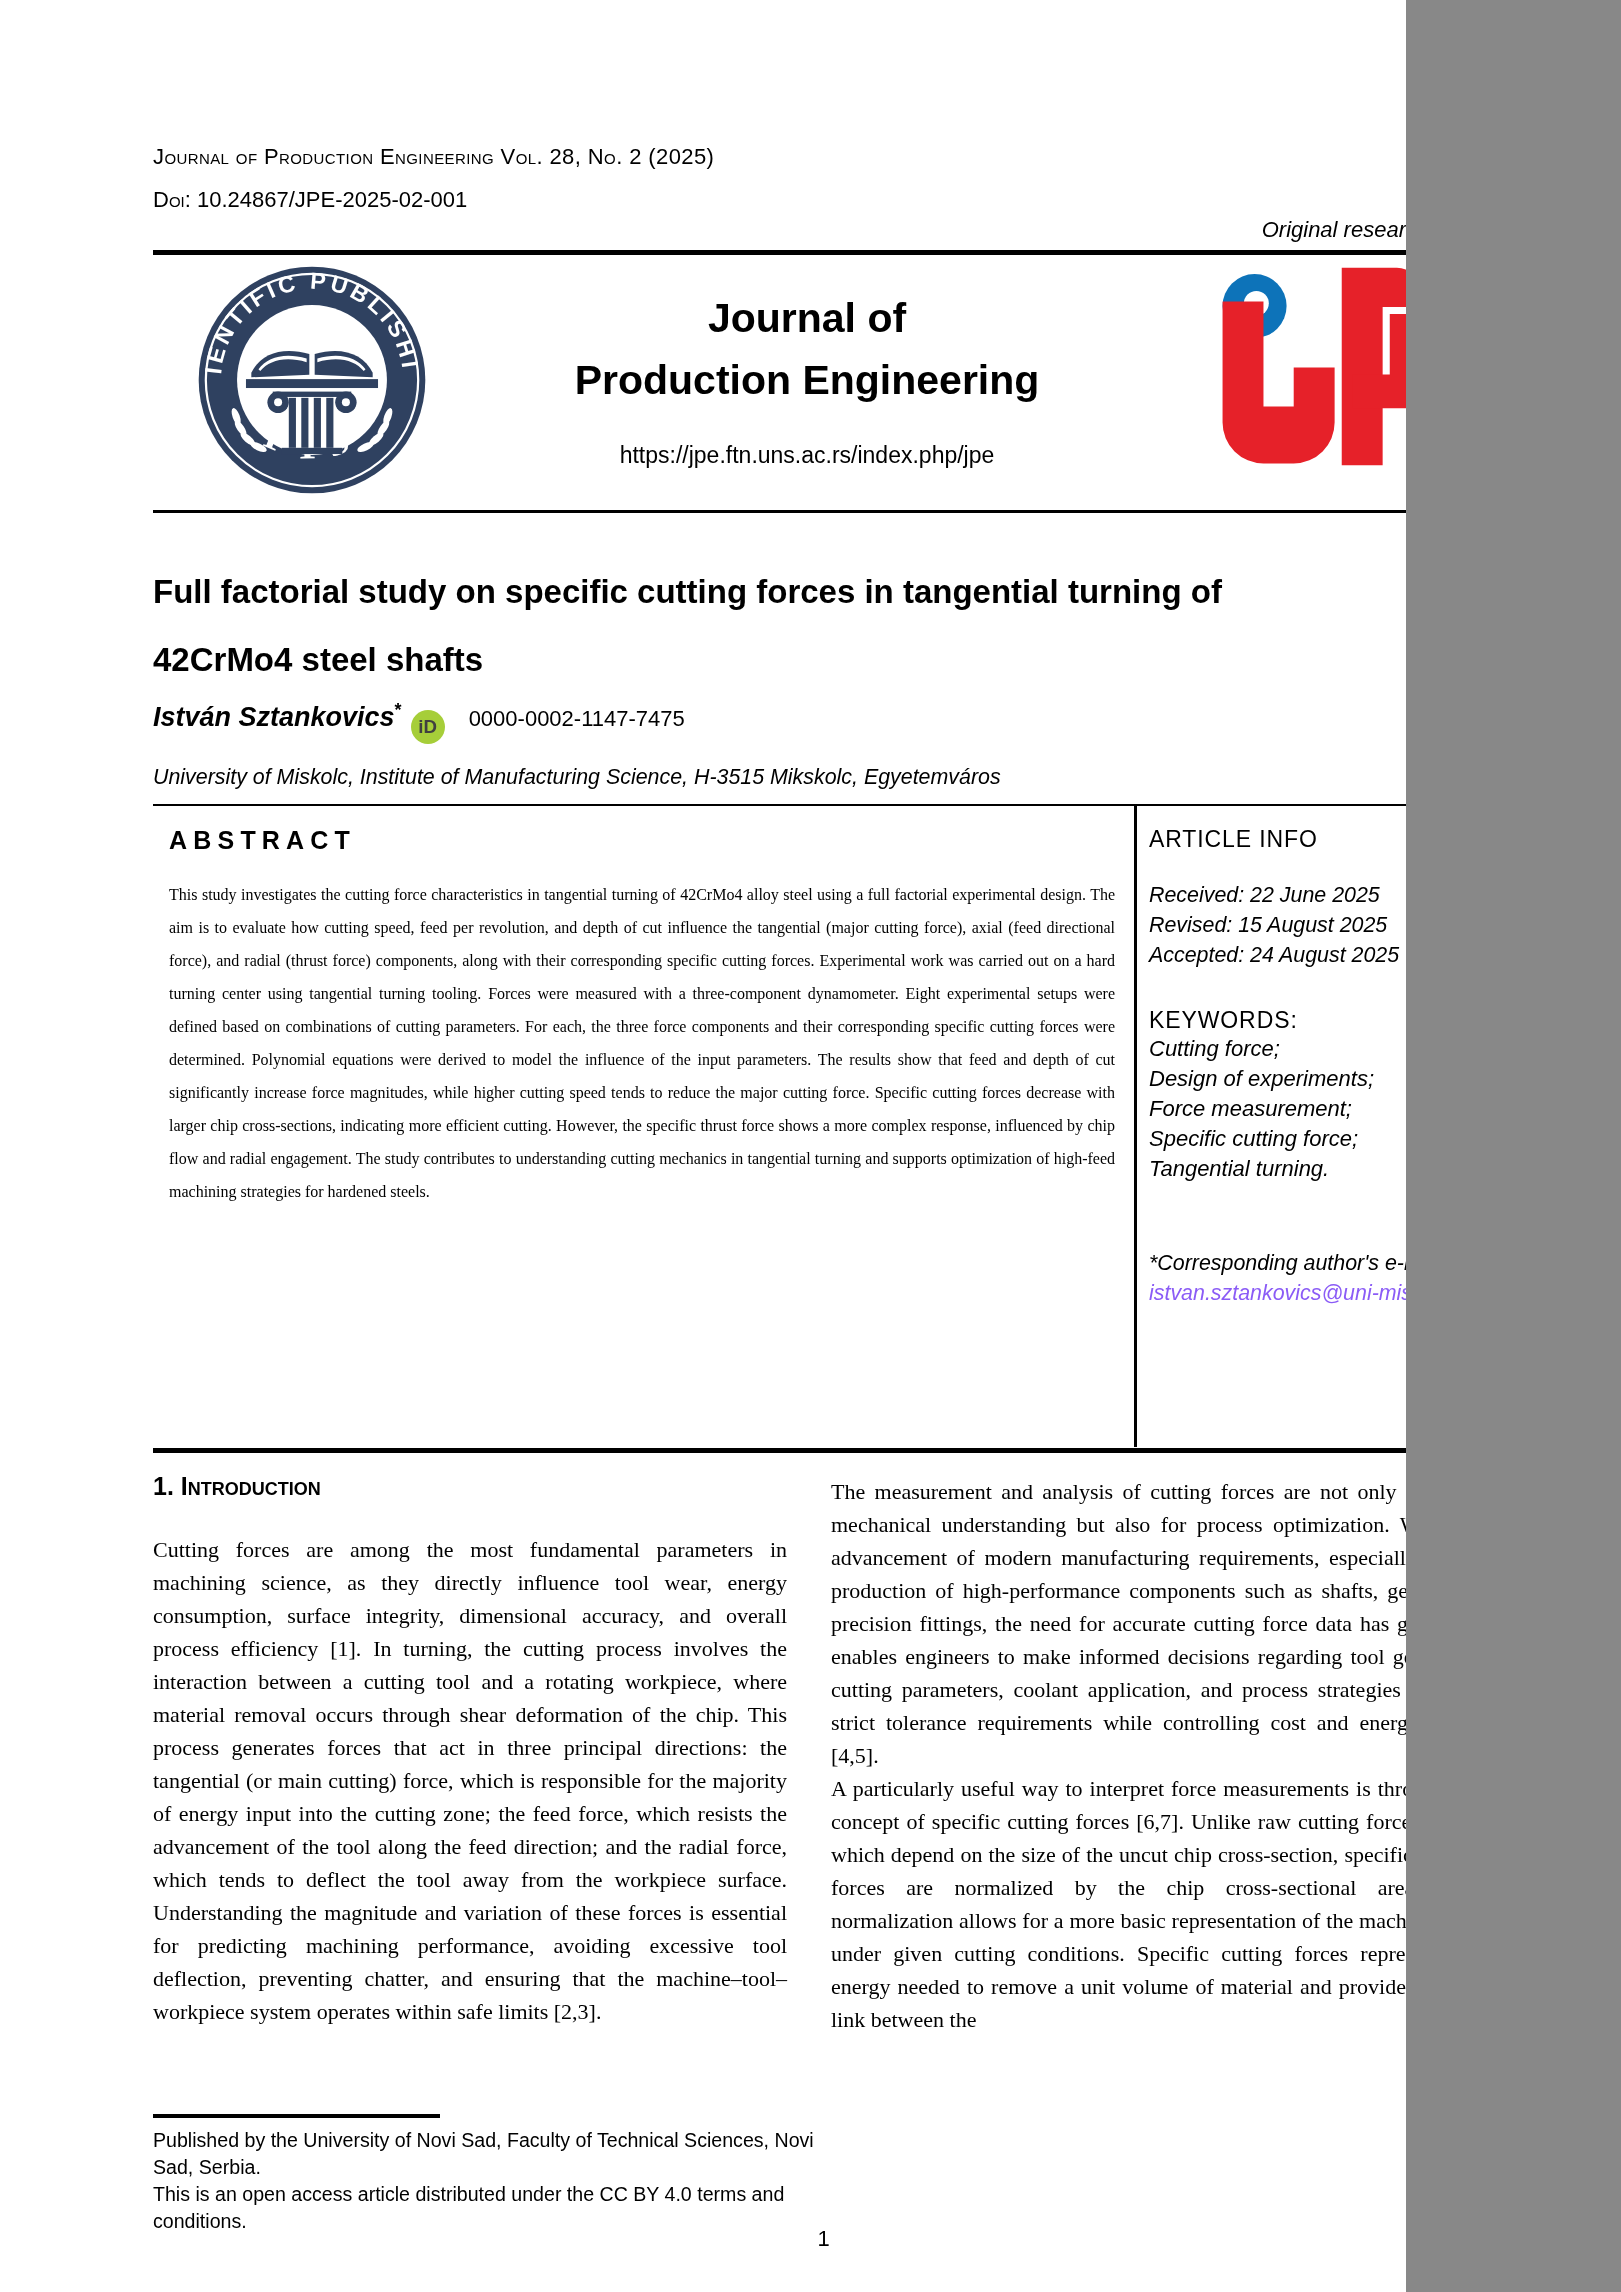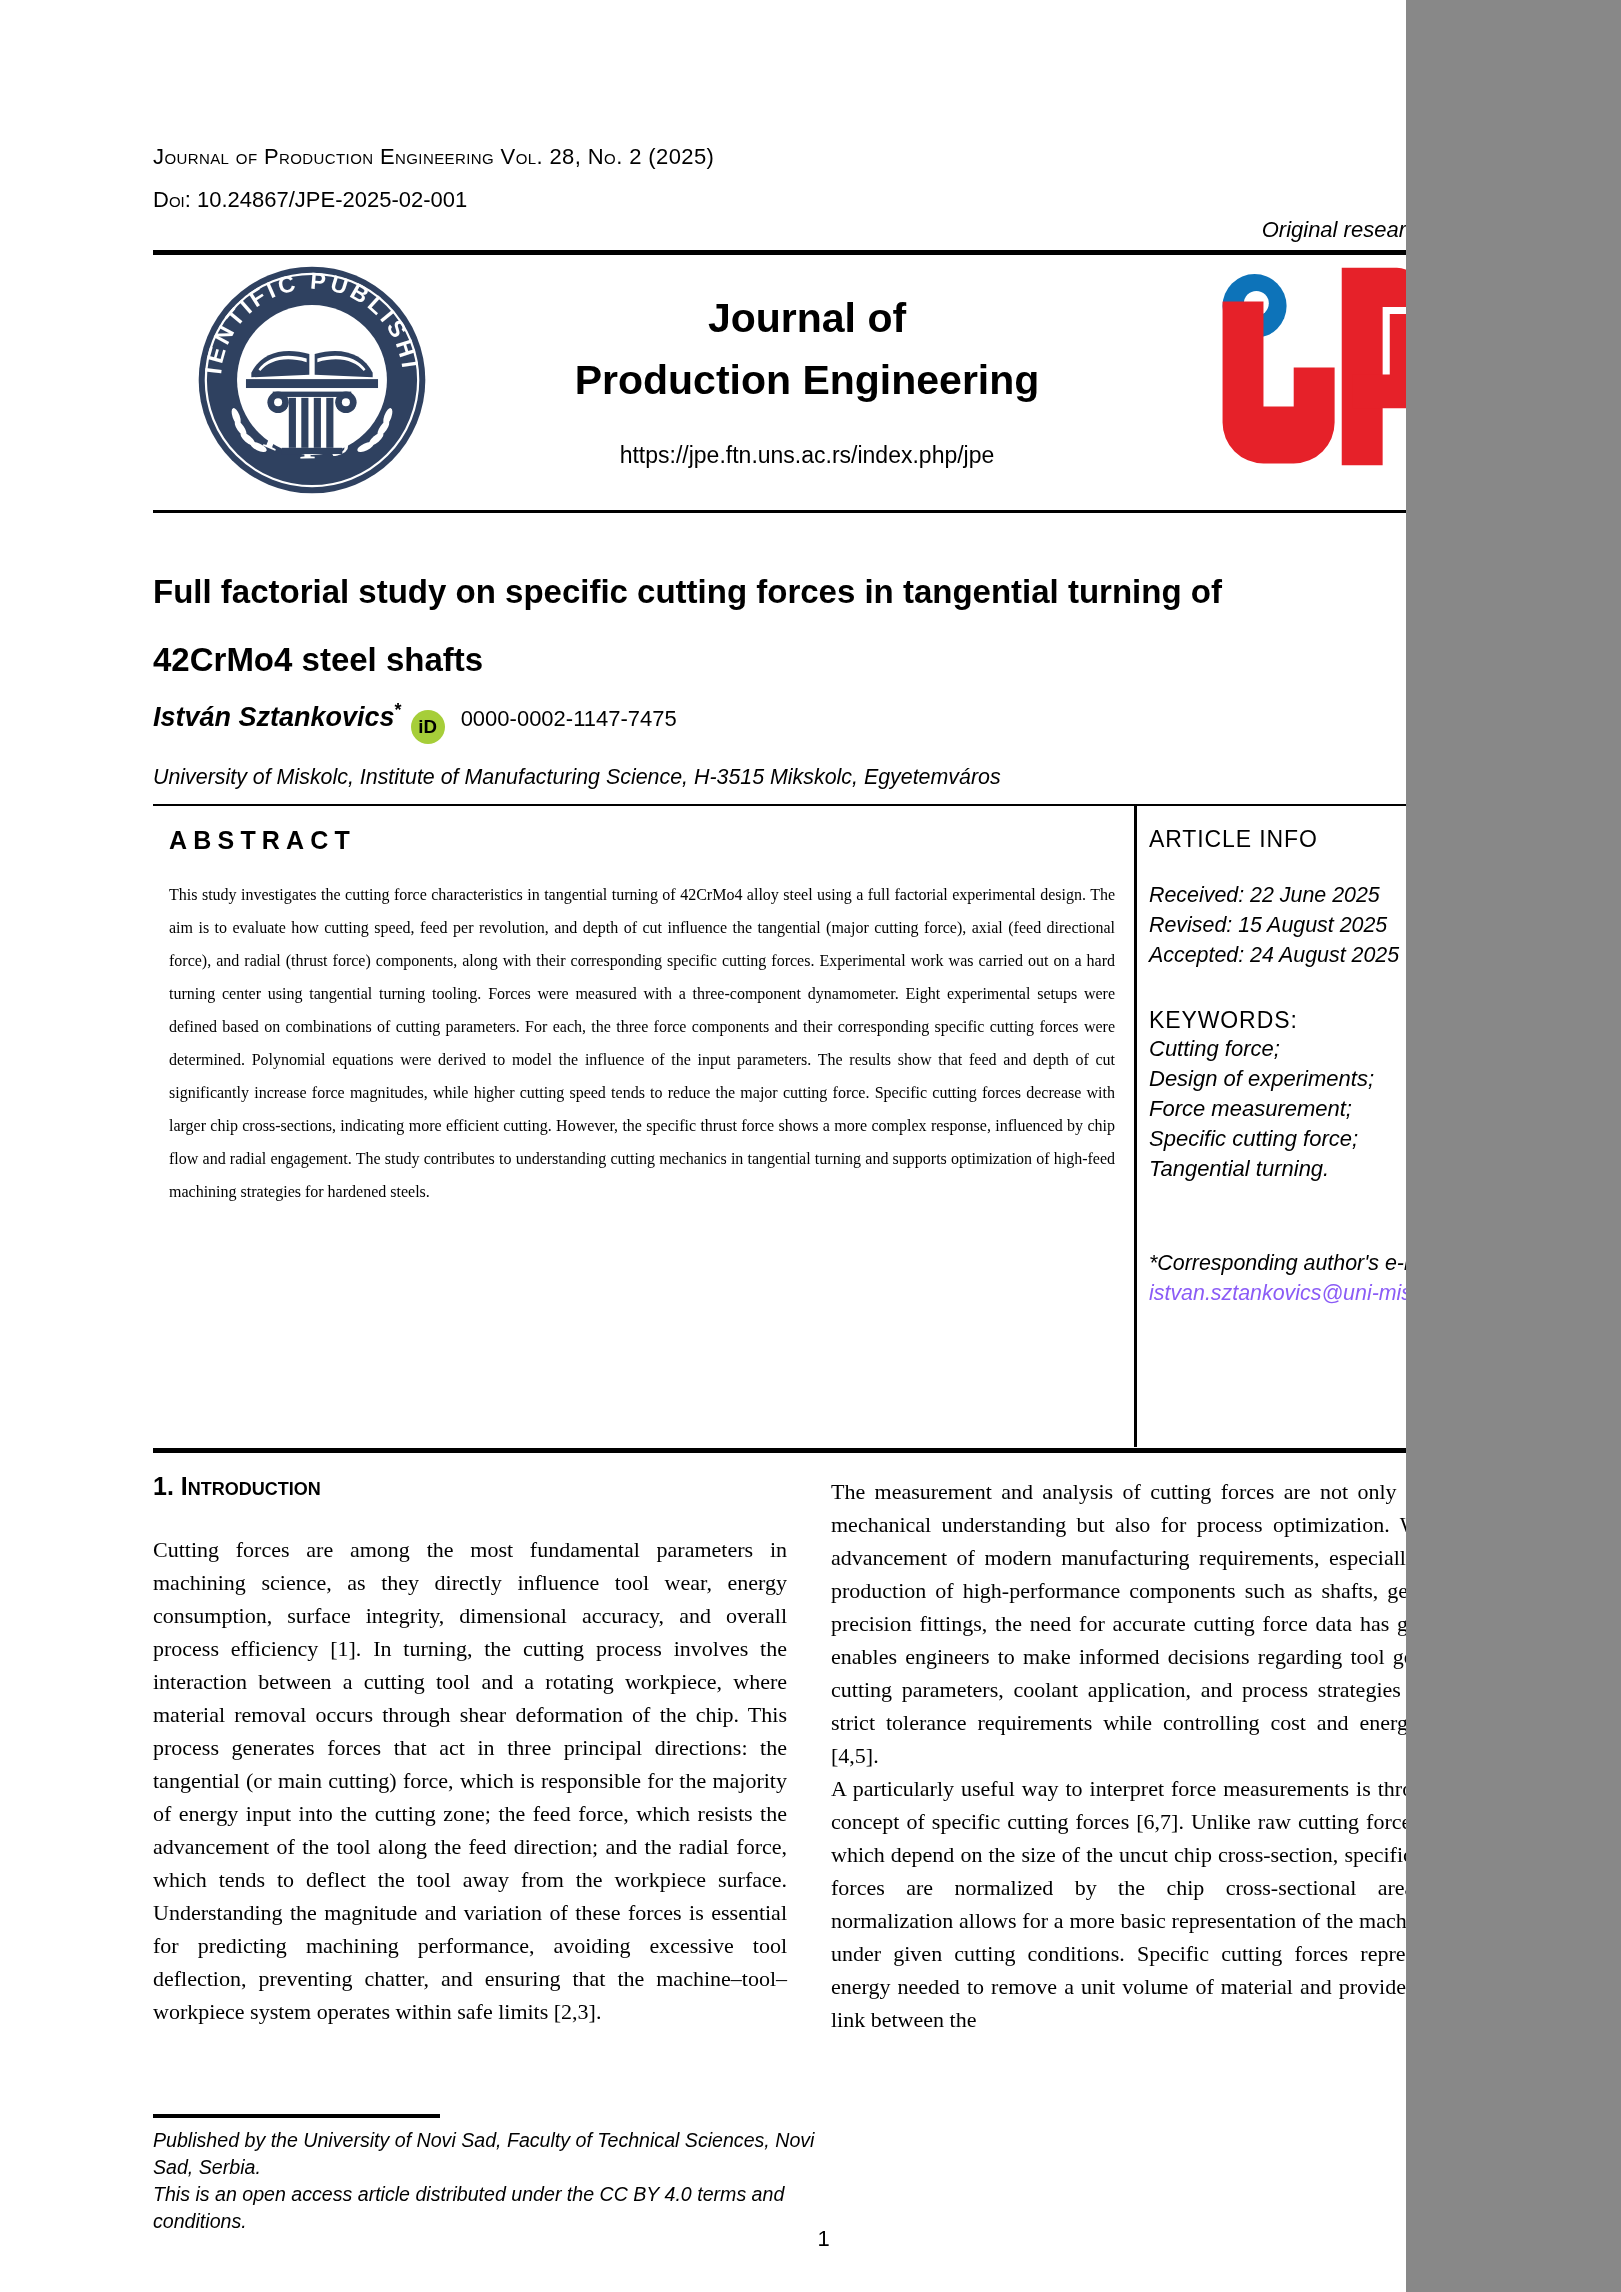--- a/index.html
+++ b/index.html
@@ -33,22 +33,22 @@
   .jpelogo{left:1219px;top:266px;}
   .stray-dot{left:1451px;top:490px;width:4.5px;height:7.1px;background:#555;border-radius:1.8px;}
 
   
   .title{left:153px;top:558px;width:1346px;font-size:33px;font-weight:bold;line-height:68px;}
   .title span{display:block;}
   .authorrow{left:153px;top:700px;font-size:27px;}
   .authorrow .name{font-weight:bold;font-style:italic;}
   .authorrow sup{font-size:18px;font-weight:bold;}
   .orcid{display:inline-block;width:34px;height:34px;border-radius:50%;background:#a6ce39;
-         color:#000000;font-size:18.7px;font-weight:bold;text-align:center;line-height:34px;
-         vertical-align:-7.1px;margin:0 16px 0 9px;}
+         color:#404040;font-size:18.7px;font-weight:bold;text-align:center;line-height:34px;
+         vertical-align:-7.1px;margin:0 24px 0 9px;}
   .orcidnum{font-size:22px;}
   .affil{left:153px;top:765px;font-size:21.4px;font-style:italic;}
 
   
   .absbox{left:153px;top:804px;width:1341px;height:649px;
           border-top:2.7px solid #000;border-bottom:5.3px solid #000;box-sizing:border-box;}
   .vdivider{left:981px;top:0;width:2.7px;height:641px;background:#000;}
   .abscol{left:16px;top:19.6px;width:946px;}
   .abscol h2{margin:0;font-size:25px;letter-spacing:6.2px;font-weight:bold;}
   .abscol p{margin:23px 0 0 0;font-family:"Liberation Serif",serif;
@@ -66,21 +66,21 @@
   .colR{left:831px;top:1475px;width:649px;}
   .sechead{font-size:25px;font-weight:bold;}
   .sechead .sc{font-size:25px;}
   .colL p{margin:32px 0 0 0;}
   .bodytext{font-family:"Liberation Serif",serif;font-size:22px;line-height:33px;}
   .colR p{margin:0;}
 
   
   .footnote{left:153px;top:2114px;width:695px;}
   .footnote .frule{width:287px;height:3.6px;background:#000;margin-bottom:9px;}
-  .footnote div.fl{font-size:19.6px;font-style:italic;line-height:27px;}
+  .footnote div.fl{font-size:19.6px;line-height:27px;}
   .pagenum{left:153px;top:2226px;width:1341px;text-align:center;font-size:22px;}
 </style>
 </head>
 <body>
 
 <div class="page">
 
   <div class="abs hdr-line1 sc">Journal of Production Engineering Vol. 28, No. 2 (2025)</div>
   <div class="abs hdr-line2 sc">Doi: 10.24867/JPE-2025-02-001</div>
   <div class="abs hdr-type it">Original research article</div>

